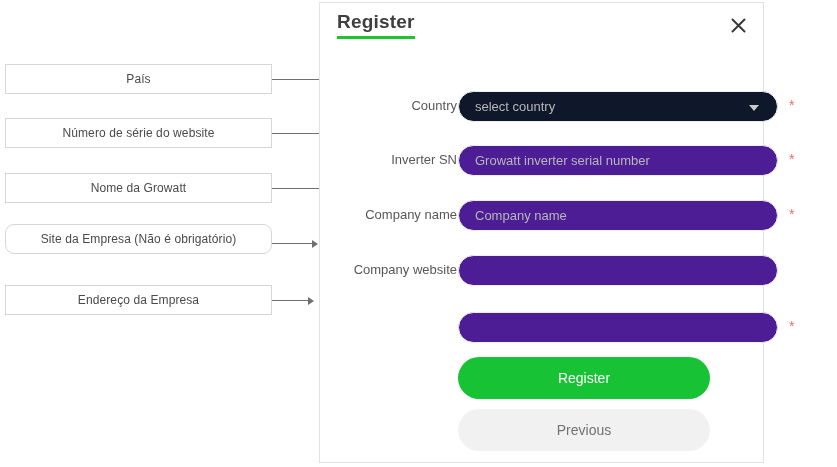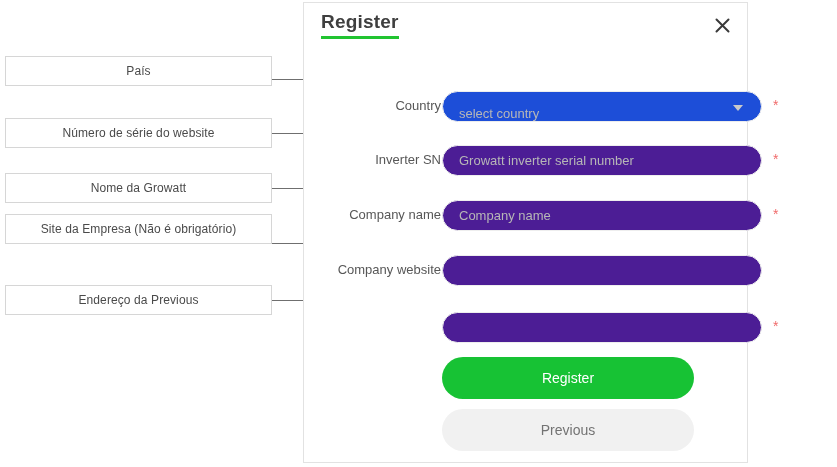--- a/index.html
+++ b/index.html
@@ -44,21 +44,21 @@
     position: absolute;
     width: 0; height: 0;
     border-top: 4px solid transparent;
     border-bottom: 4px solid transparent;
     border-left: 6px solid #6f6f6f;
   }
 
   
   .panel {
     position: absolute;
-    left: 303px;
+    left: 319px;
     top: 2px;
     width: 445px;
     height: 461px;
     box-sizing: border-box;
     border: 1px solid #e2e2e2;
     background: #ffffff;
   }
   .panel-title {
     position: absolute;
     left: 17px;
@@ -117,23 +117,22 @@
     border-radius: 16px;
     background: #4c1d95;
     border: 1px solid #eeeeee;
     display: flex;
     align-items: center;
     padding-left: 16px;
     font-size: 13px;
     color: #b7b7b7;
   }
   .field-input.select-style {
-    background: #1d4ed8;
+    background: #0f172a;
     border: 1px solid #ededed;
-    align-items: flex-end;
   }
   .caret {
     position: absolute;
     right: 18px;
     top: 13px;
     width: 0; height: 0;
     border-left: 5px solid transparent;
     border-right: 5px solid transparent;
     border-top: 6px solid #c9c9c9;
   }
@@ -168,42 +167,42 @@
   }
   .btn-secondary {
     background: #f1f1f1;
     color: #737373;
   }
 </style>
 </head>
 <body>
 
 <div id="annot-layer">
-    <div class="annot-box" style="top: 56px;">
+    <div class="annot-box" style="top: 64px;">
       <span>País</span>
     </div>
     <div class="connector" style="left: 272px; top: 79px; width: 108px;"></div>
     <div class="arrow-head" style="left: 380px; top: 75.5px;"></div>
     <div class="annot-box" style="top: 118px;">
       <span>Número de série do website</span>
     </div>
     <div class="connector" style="left: 272px; top: 133px; width: 90px;"></div>
     <div class="arrow-head" style="left: 362px; top: 129.5px;"></div>
     <div class="annot-box" style="top: 173px;">
       <span>Nome da Growatt</span>
     </div>
     <div class="connector" style="left: 272px; top: 188px; width: 56px;"></div>
     <div class="arrow-head" style="left: 328px; top: 184.5px;"></div>
-    <div class="annot-box" style="top: 214px;">
+    <div class="annot-box" style="top: 224px; border-radius: 9px;">
       <span>Site da Empresa (Não é obrigatório)</span>
     </div>
     <div class="connector" style="left: 272px; top: 243px; width: 40px;"></div>
     <div class="arrow-head" style="left: 312px; top: 239.5px;"></div>
     <div class="annot-box" style="top: 285px;">
-      <span>Endereço da Previous</span>
+      <span>Endereço da Empresa</span>
     </div>
     <div class="connector" style="left: 272px; top: 300px; width: 36px;"></div>
     <div class="arrow-head" style="left: 308px; top: 296.5px;"></div>
   </div>
 
 <div class="panel">
 
   <div class="panel-title">Register</div>
   <div class="title-underline"></div>
 

